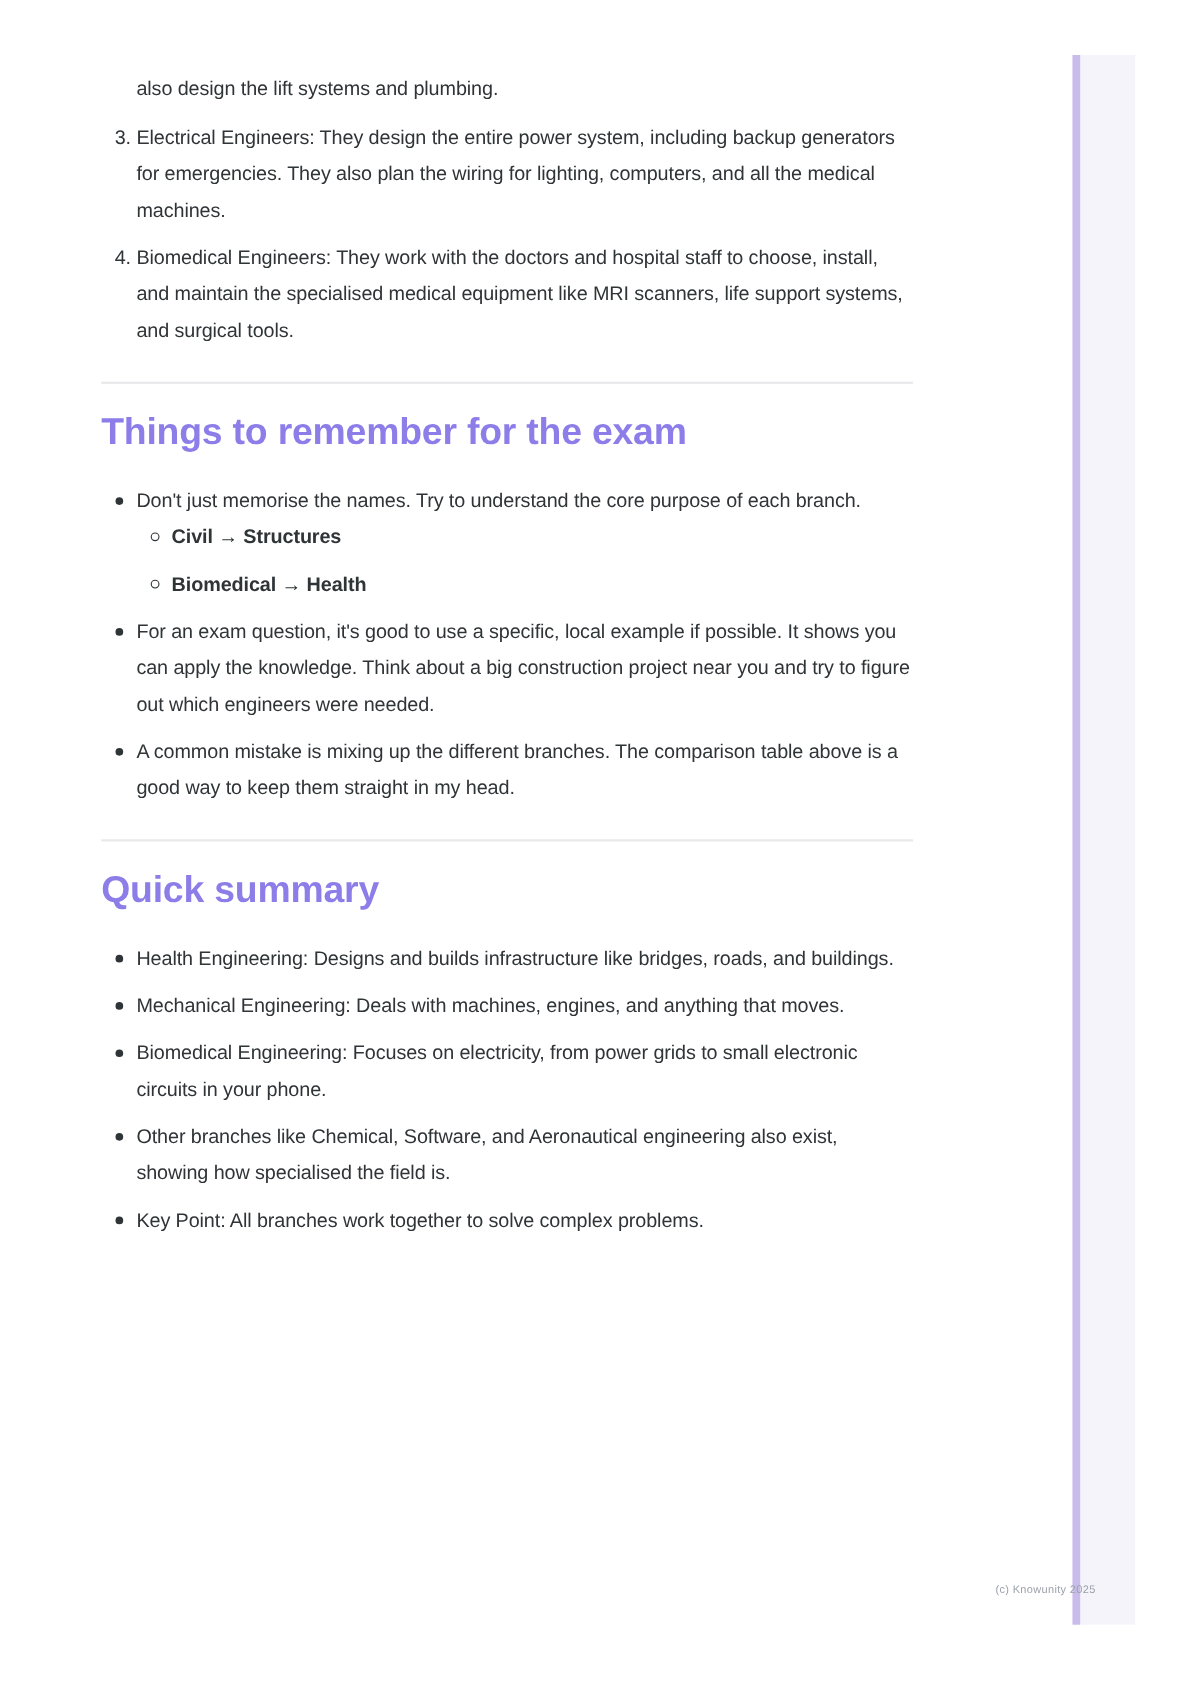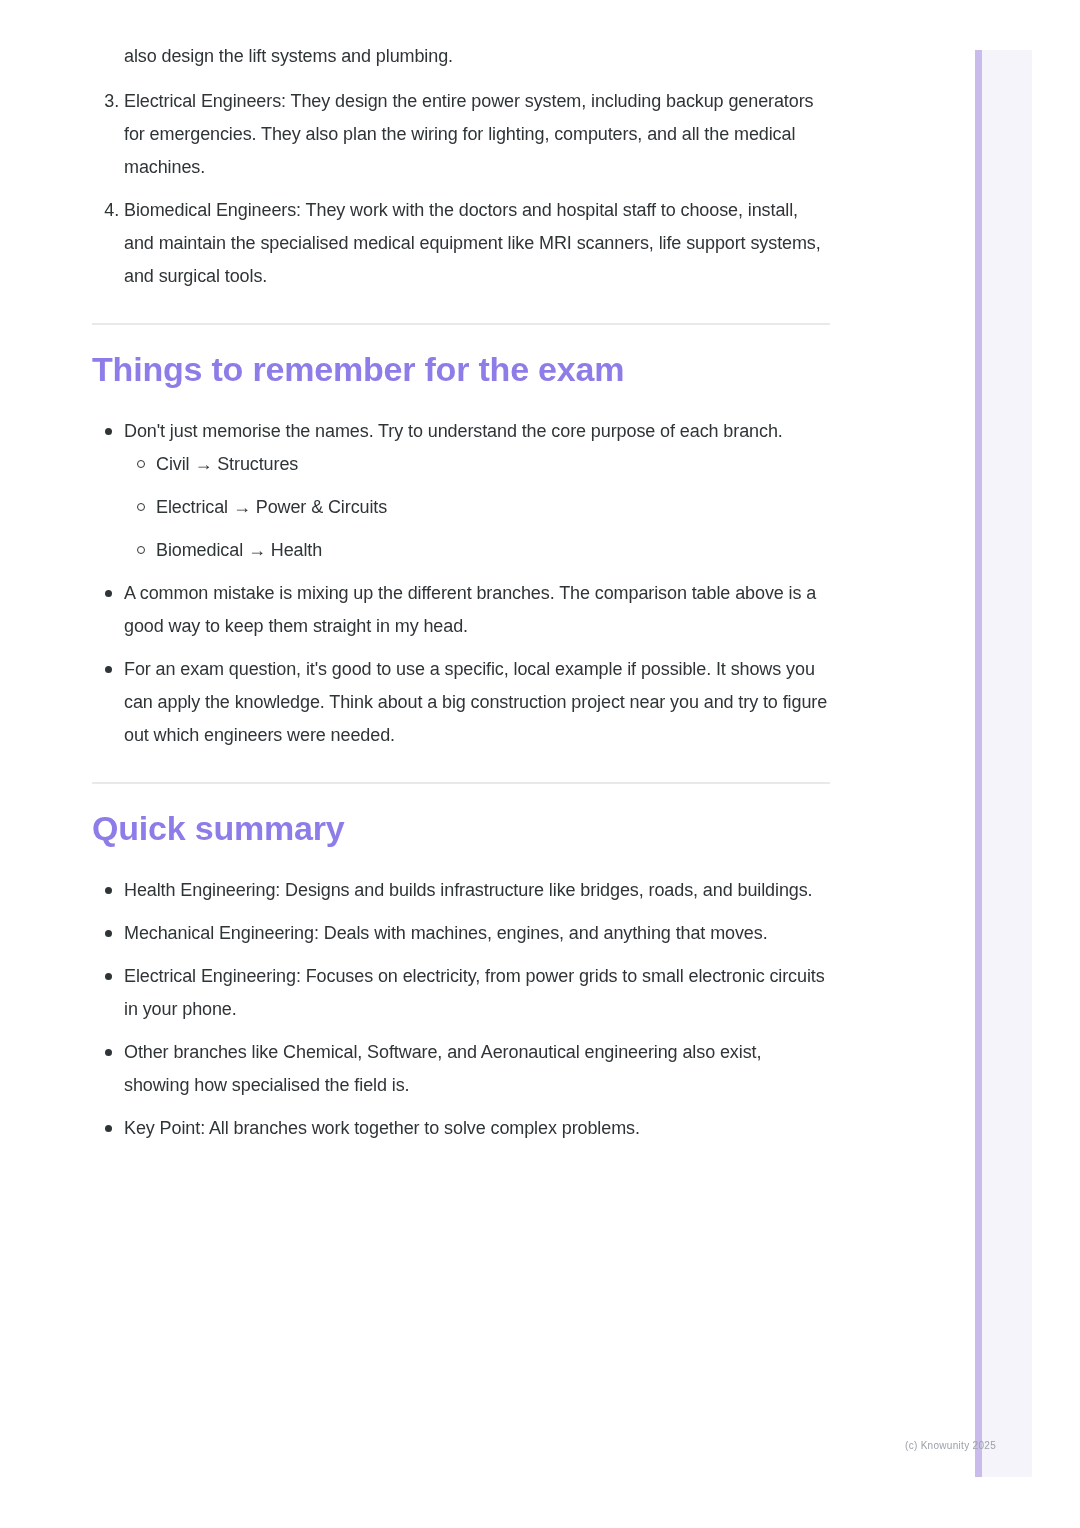--- a/index.html
+++ b/index.html
@@ -15,21 +15,21 @@
   body{
     width:1080px;height:1528px;
     background:#ffffff;
     font-family:"Liberation Sans", sans-serif;
     color:var(--text);
     position:relative;
     overflow:hidden;
   }
   .content{
     position:absolute;
-    left:92px;top:40px;
+    left:92px;top:64px;
     width:738px;
   }
   .body-text{
     font-size:18px;
     line-height:33px;
     letter-spacing:-0.1px;
   }
   p.cont{
     margin:0 0 0 32px;
   }
@@ -68,20 +68,21 @@
     position:absolute;
     left:-19px;top:13px;
     width:7px;height:7px;
     border-radius:50%;
     background:var(--text);
   }
   ul.sub-bullets{
     list-style:none;
     margin:0;
     padding:0 0 0 32px;
+    font-weight:bold;
   }
   ul.sub-bullets > li{
     position:relative;
     margin:0 0 10px 0;
   }
   ul.sub-bullets > li::before{
     content:"";
     position:absolute;
     left:-19px;top:12px;
     width:6px;height:6px;
@@ -117,32 +118,31 @@
   <ol class="numbered" id="numbered-list" start="3">
       <li><strong>Electrical Engineers:</strong><span> They design the entire power system, including backup generators for emergencies. They also plan the wiring for lighting, computers, and all the medical machines.</span></li>
       <li><strong>Biomedical Engineers:</strong><span> They work with the doctors and hospital staff to choose, install, and maintain the specialised medical equipment like MRI scanners, life support systems, and surgical tools.</span></li>
     </ol>
   <div id="sections">
       <hr class="section-divider">
       <h2 class="section-heading">Things to remember for the exam</h2>
       <ul class="bullets">
         <li><span>Don't just memorise the names. Try to understand the </span><strong>core purpose</strong><span> of each branch.</span><ul class="sub-bullets">
             <li>Civil → Structures</li>
-            <li>Electrical → Power &amp; Circuits</li>
             <li>Biomedical → Health</li>
           </ul></li>
+        <li><span>For an exam question, it's good to use a specific, local example if possible. It shows you can apply the knowledge. Think about a big construction project near you and try to figure out which engineers were needed.</span></li>
         <li><span>A common mistake is mixing up the different branches. The comparison table above is a good way to keep them straight in my head.</span></li>
-        <li><span>For an exam question, it's good to use a specific, local example if possible. It shows you can apply the knowledge. Think about a big construction project near you and try to figure out which engineers were needed.</span></li>
       </ul>
       <hr class="section-divider">
       <h2 class="section-heading">Quick summary</h2>
       <ul class="bullets">
         <li><strong>Health Engineering:</strong><span> Designs and builds infrastructure like bridges, roads, and buildings.</span></li>
         <li><strong>Mechanical Engineering:</strong><span> Deals with machines, engines, and anything that moves.</span></li>
-        <li><strong>Electrical Engineering:</strong><span> Focuses on electricity, from power grids to small electronic circuits in your phone.</span></li>
+        <li><strong>Biomedical Engineering:</strong><span> Focuses on electricity, from power grids to small electronic circuits in your phone.</span></li>
         <li><strong>Other branches</strong><span> like Chemical, Software, and Aeronautical engineering also exist, showing how specialised the field is.</span></li>
         <li><strong>Key Point:</strong><span> All branches work together to solve complex problems.</span></li>
       </ul>
     </div>
 </div>
 
 <div class="side-panel"></div>
 
 <div class="watermark">(c) Knowunity 2025</div>
 

